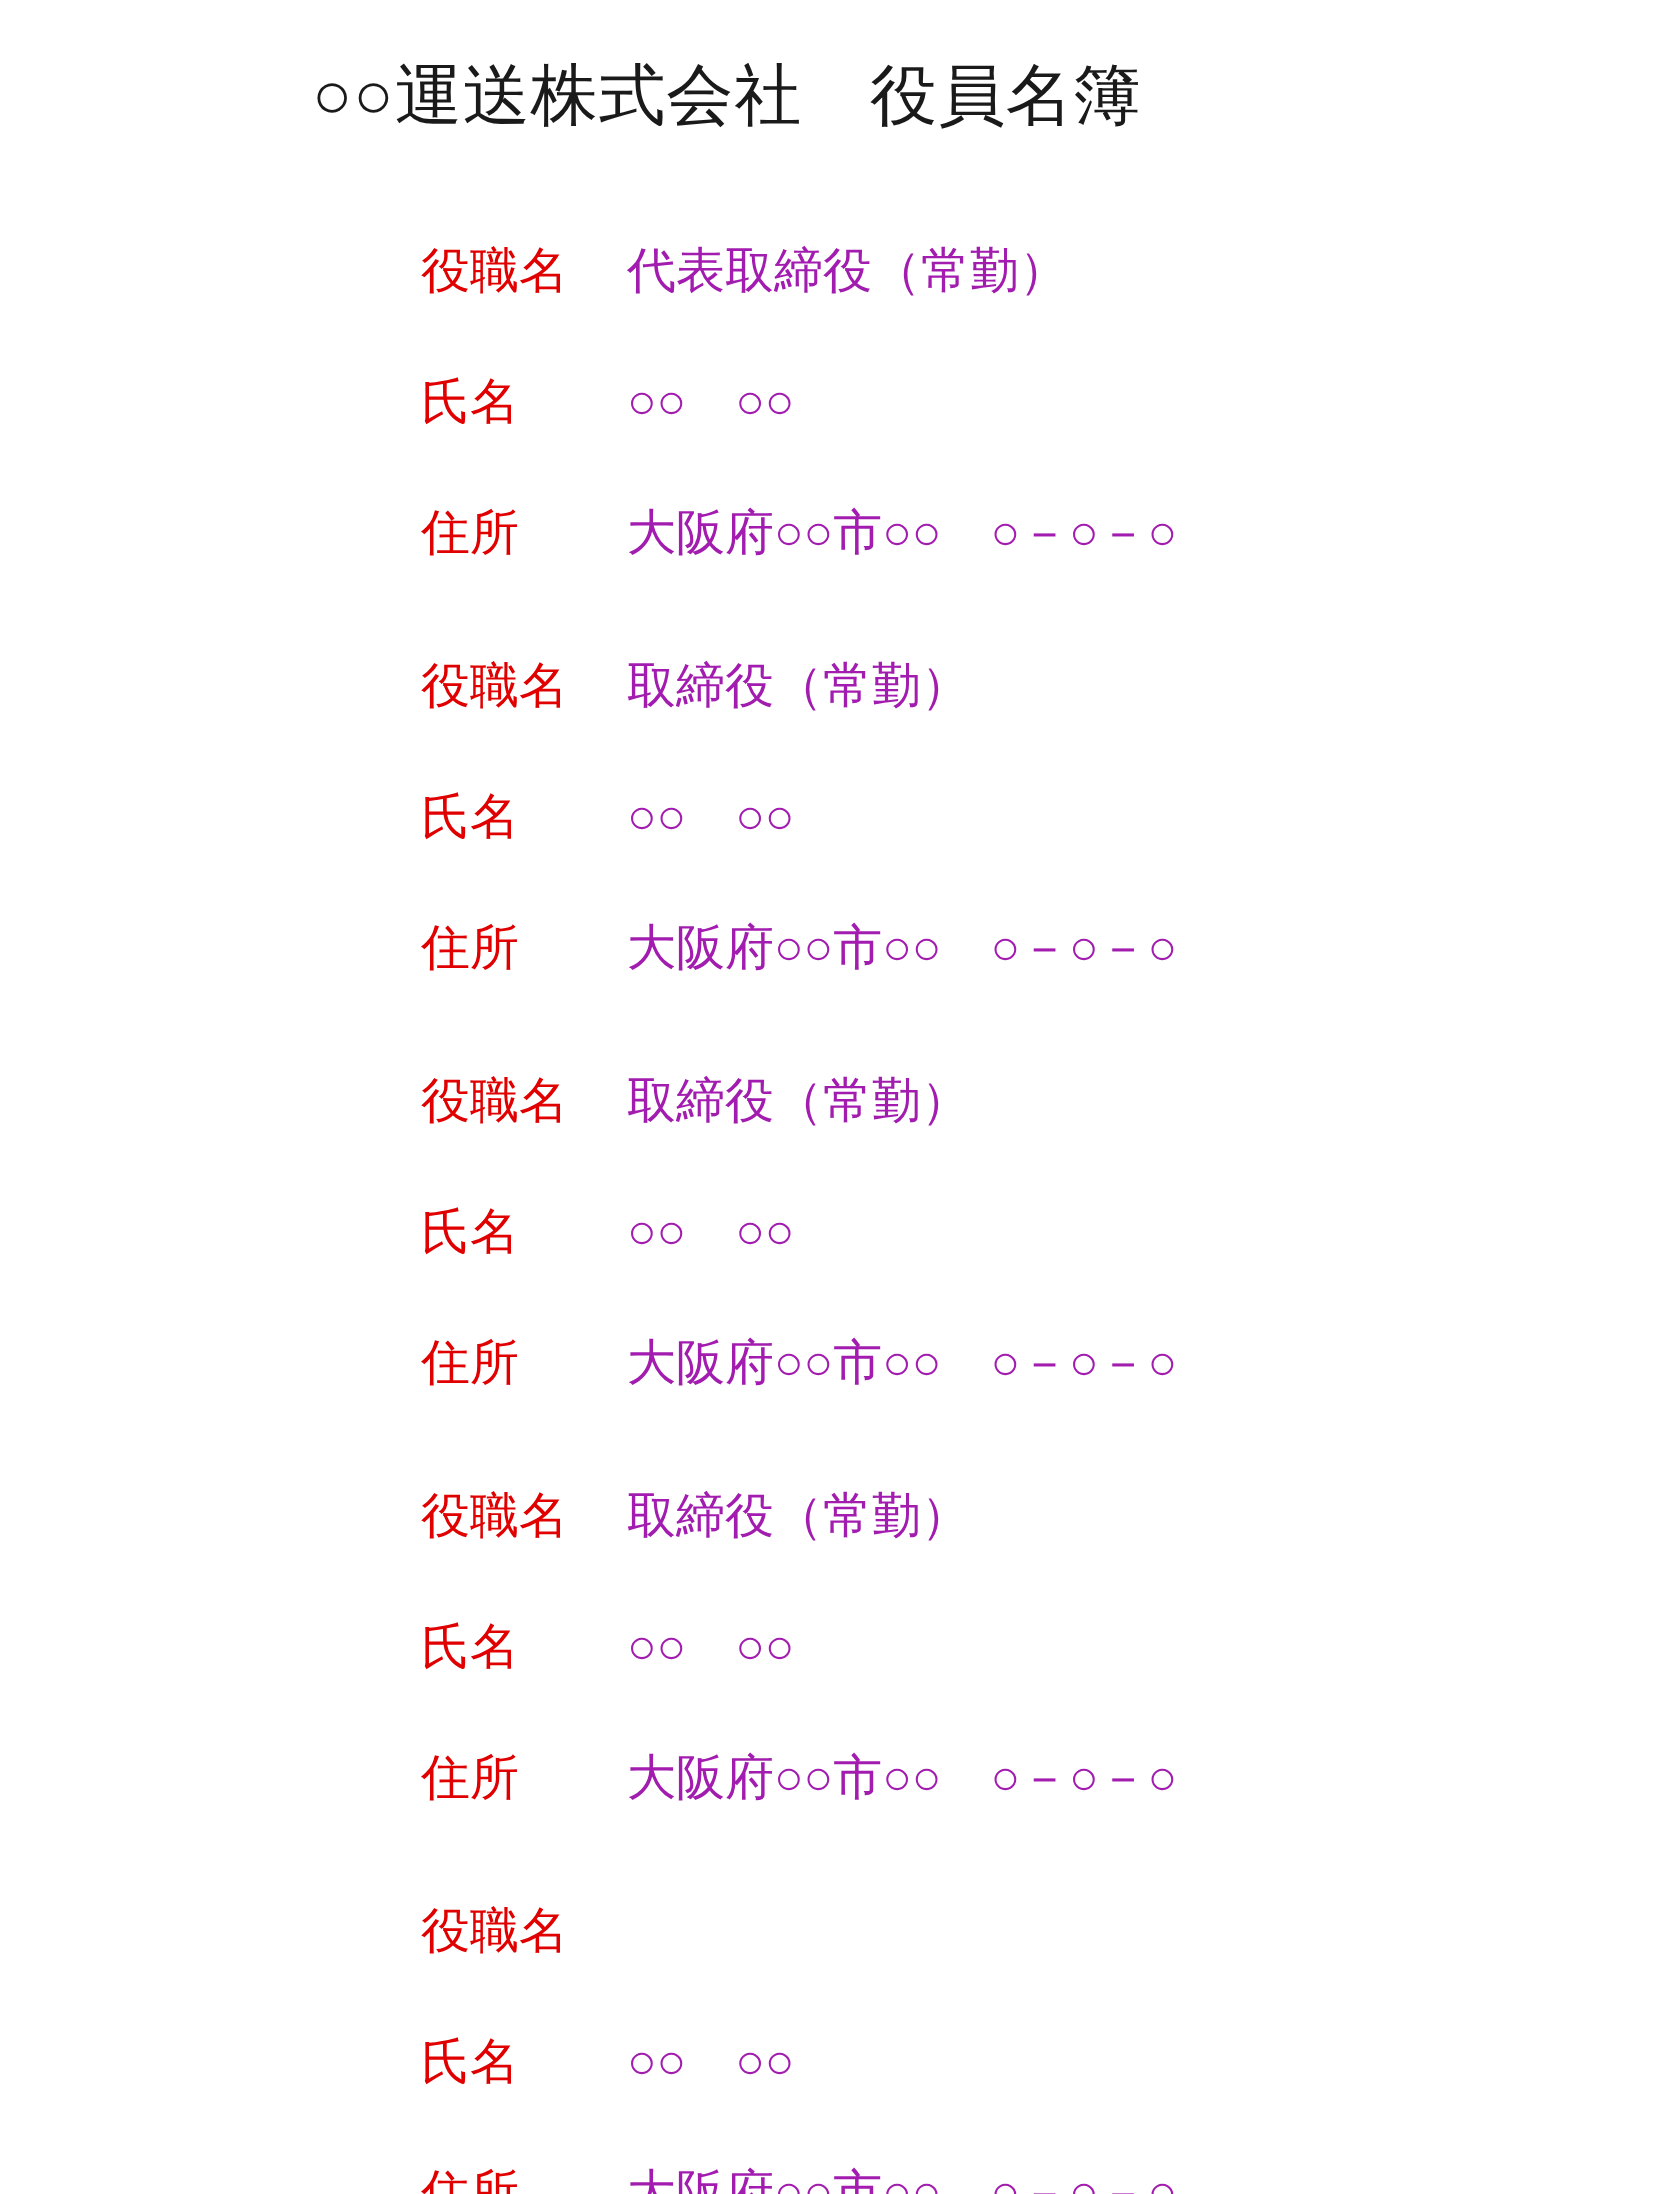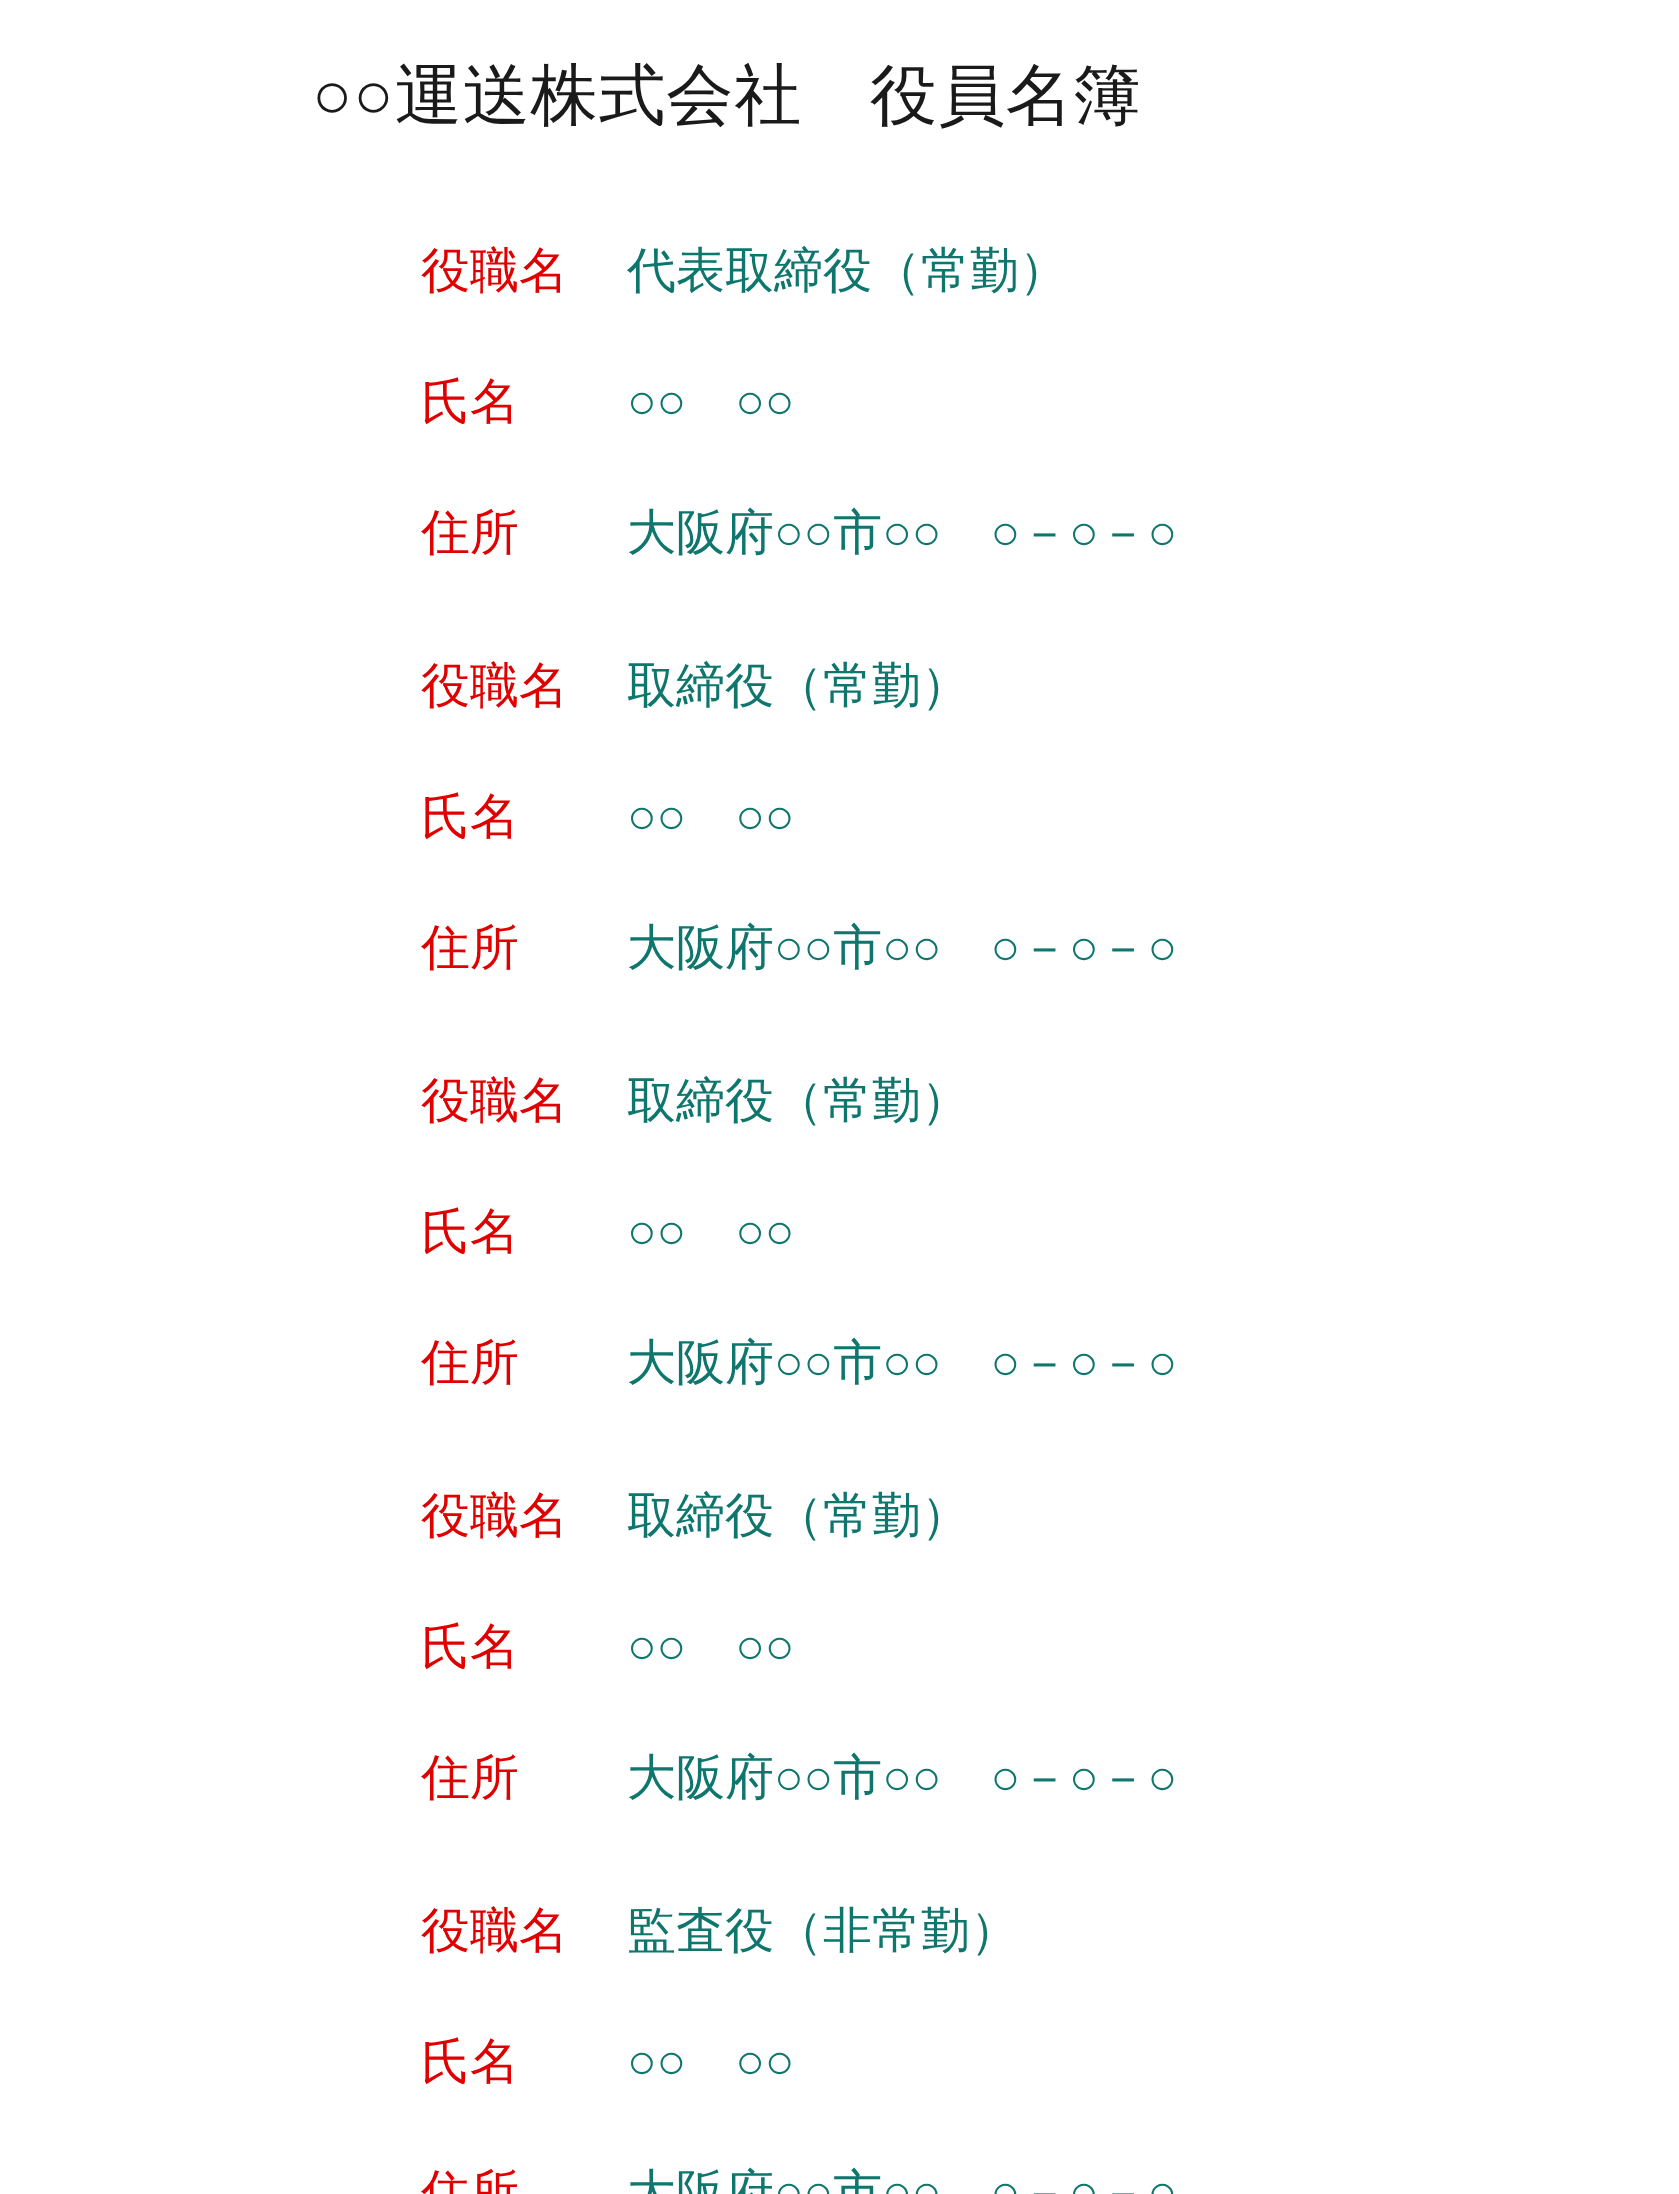--- a/index.html
+++ b/index.html
@@ -48,21 +48,21 @@
     margin-bottom: 82px;
     white-space: pre;
   }
   .row .label {
     width: 206px;
     flex: 0 0 206px;
     margin-left: 421px;
     color: #e00000;
   }
   .row .value {
-    color: #0f766e;
+    color: #a21caf;
     white-space: pre;
   }
 </style>
 </head>
 <body>
 
 <div class="page">
 
   <div class="doc-title">○○運送株式会社　役員名簿</div>
 
@@ -124,21 +124,20 @@
       </div>
       <div class="row">
         <span class="label">住所</span>
         <span class="value">大阪府○○市○○　○－○－○</span>
       </div>
     </div>
 
     <div class="entry">
       <div class="row">
         <span class="label">役職名</span>
-        <span class="value">監査役（非常勤）</span>
       </div>
       <div class="row">
         <span class="label">氏名</span>
         <span class="value">○○　○○</span>
       </div>
       <div class="row">
         <span class="label">住所</span>
         <span class="value">大阪府○○市○○　○－○－○</span>
       </div>
     </div>

